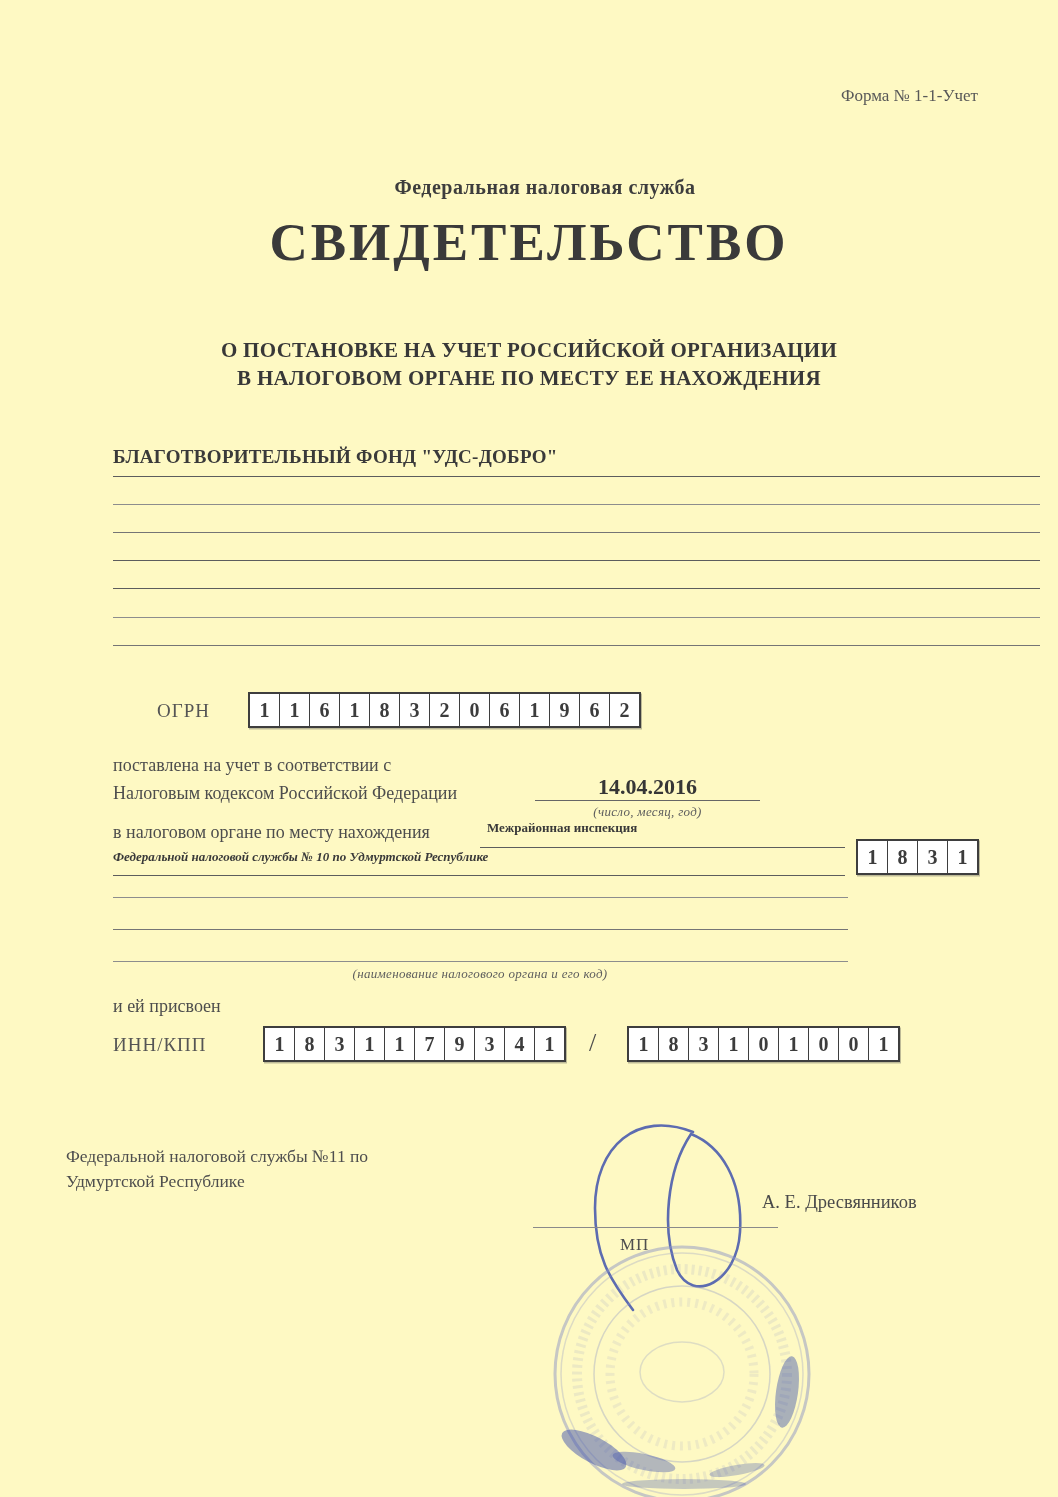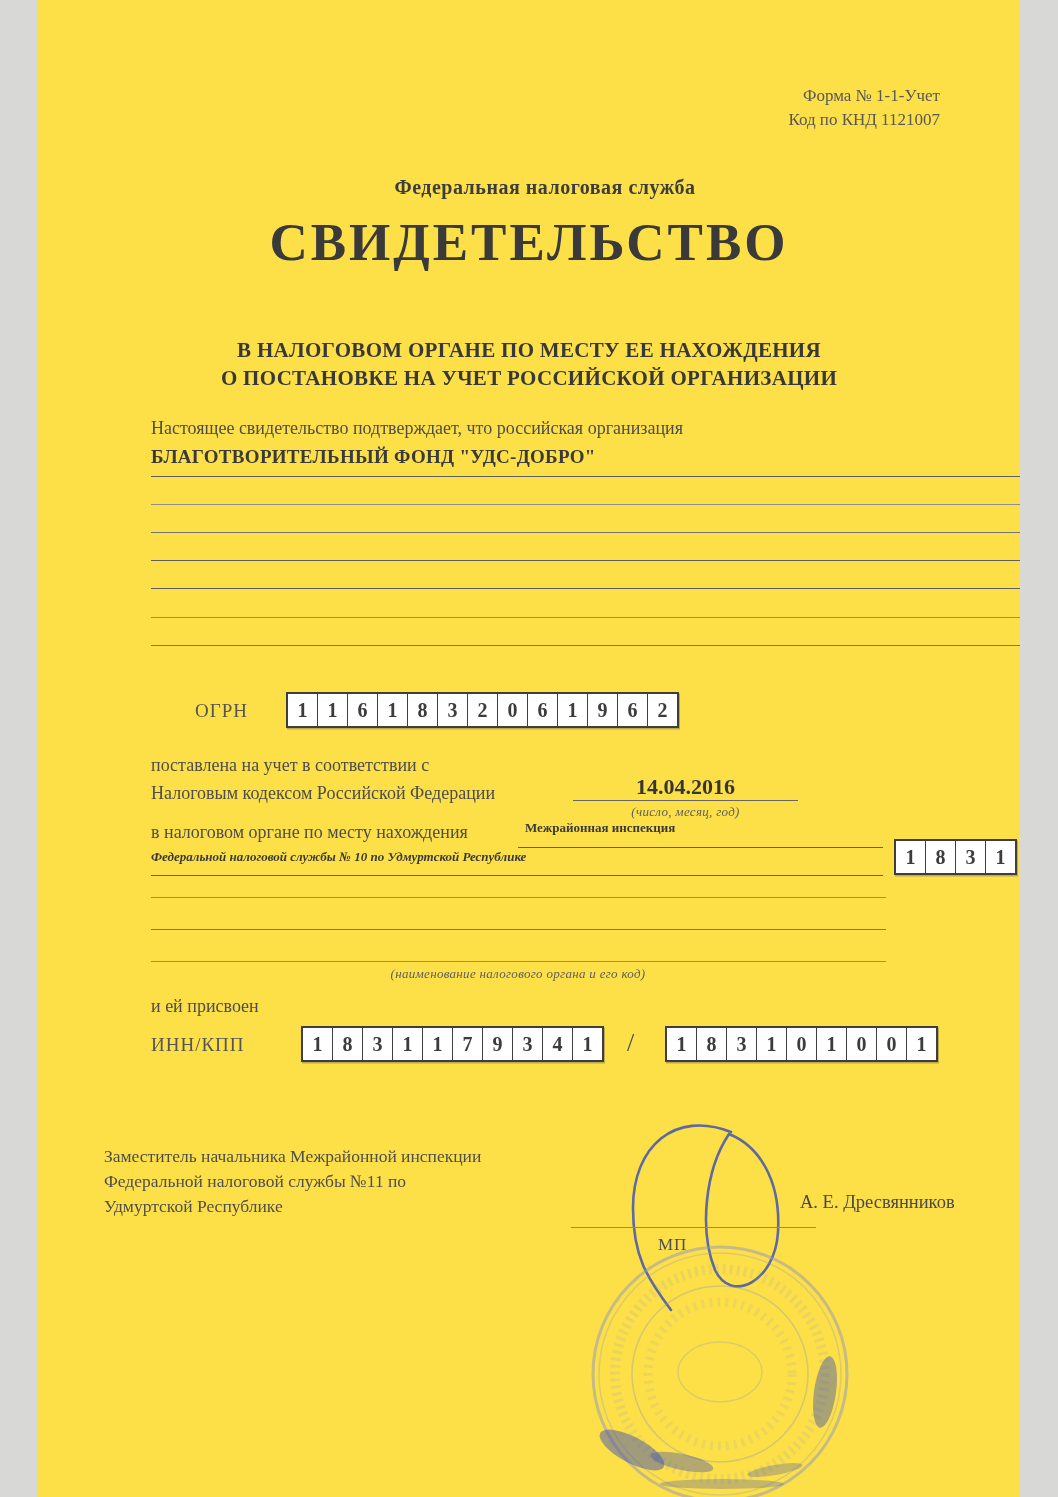--- a/index.html
+++ b/index.html
@@ -1,20 +1,20 @@
 <!DOCTYPE html>
 <html><head>
 <meta charset="utf-8">
 <style>
   html,body{margin:0;padding:0;background:#d8d8d6;}
   .page{
     position:relative;
-    width:982px;height:1497px;
+    width:1058px;height:1497px;
     margin:0 auto;
-    background:#fde047;
+    background:#fef9c3;
     overflow:hidden;
     font-family:"Liberation Serif","DejaVu Serif",serif;
     color:#474747;
   }
   .abs{position:absolute;}
   .center{left:0;width:100%;text-align:center;}
   .meta{font-size:17px;line-height:24px;color:#585858;text-align:right;}
   .agency{font-size:20px;font-weight:bold;color:#3d3d3d;letter-spacing:.5px;padding-left:16px;}
   .doc-title{font-size:53px;font-weight:bold;color:#3a3a3a;letter-spacing:3px;}
   .subtitle{font-size:21px;font-weight:bold;color:#383838;line-height:28px;letter-spacing:.3px;}
@@ -38,31 +38,29 @@
   .name{font-size:18.5px;color:#4a4a4a;}
   .mp{font-size:17px;color:#4f4f4f;letter-spacing:1px;}
 </style>
 </head>
 <body>
 
 <div class="page">
 
   <div class="abs meta" style="top:84px; right:80px; width:300px;">
     <div>Форма № 1-1-Учет</div>
-    <div>Код по КНД 1121007</div>
   </div>
 
   <div class="abs center agency" style="top:176px;">Федеральная налоговая служба</div>
   <div class="abs center doc-title" style="top:212px;">СВИДЕТЕЛЬСТВО</div>
   <div class="abs center subtitle" style="top:336px;">
+    <div>О ПОСТАНОВКЕ НА УЧЕТ РОССИЙСКОЙ ОРГАНИЗАЦИИ</div>
     <div>В НАЛОГОВОМ ОРГАНЕ  ПО МЕСТУ ЕЕ НАХОЖДЕНИЯ</div>
-    <div>О ПОСТАНОВКЕ НА УЧЕТ РОССИЙСКОЙ ОРГАНИЗАЦИИ</div>
   </div>
 
-  <div class="abs bodytext" style="left:113px; top:418px;">Настоящее свидетельство подтверждает, что российская организация</div>
   <div class="abs orgname" style="left:113px; top:446px;">БЛАГОТВОРИТЕЛЬНЫЙ ФОНД "УДС-ДОБРО"</div>
 
   <div class="abs rule dark" style="left:113px; top:476px; width:927px;"></div>
   <div class="abs rule light" style="left:113px; top:504px; width:927px;"></div>
   <div class="abs rule" style="left:113px; top:532px; width:927px;"></div>
   <div class="abs rule dark" style="left:113px; top:560px; width:927px;"></div>
   <div class="abs rule dark" style="left:113px; top:588px; width:927px;"></div>
   <div class="abs rule light" style="left:113px; top:617px; width:927px;"></div>
   <div class="abs rule" style="left:113px; top:645px; width:927px;"></div>
 
@@ -130,21 +128,20 @@
       <div class="cell">3</div>
       <div class="cell">1</div>
       <div class="cell">0</div>
       <div class="cell">1</div>
       <div class="cell">0</div>
       <div class="cell">0</div>
       <div class="cell">1</div>
     </div>
 
   <div class="abs signer" style="left:66px; top:1144px; width:480px;">
-    <div>Заместитель начальника Межрайонной инспекции</div>
     <div>Федеральной налоговой службы №11 по</div>
     <div>Удмуртской Республике</div>
   </div>
 
   <svg class="abs" style="left:545px; top:1112px;" width="220" height="200" viewBox="0 0 220 200">
     <g fill="none" stroke="#4759ae" stroke-width="2.6" stroke-linecap="round" opacity="0.88">
       <path d="M 148 20 C 92 -2, 50 34, 50 96 C 50 144, 64 166, 88 198"></path>
       <path d="M 146 22 C 122 58, 116 118, 132 158 C 148 192, 192 170, 195 120 C 198 68, 176 34, 146 22 Z"></path>
     </g>
   </svg>

